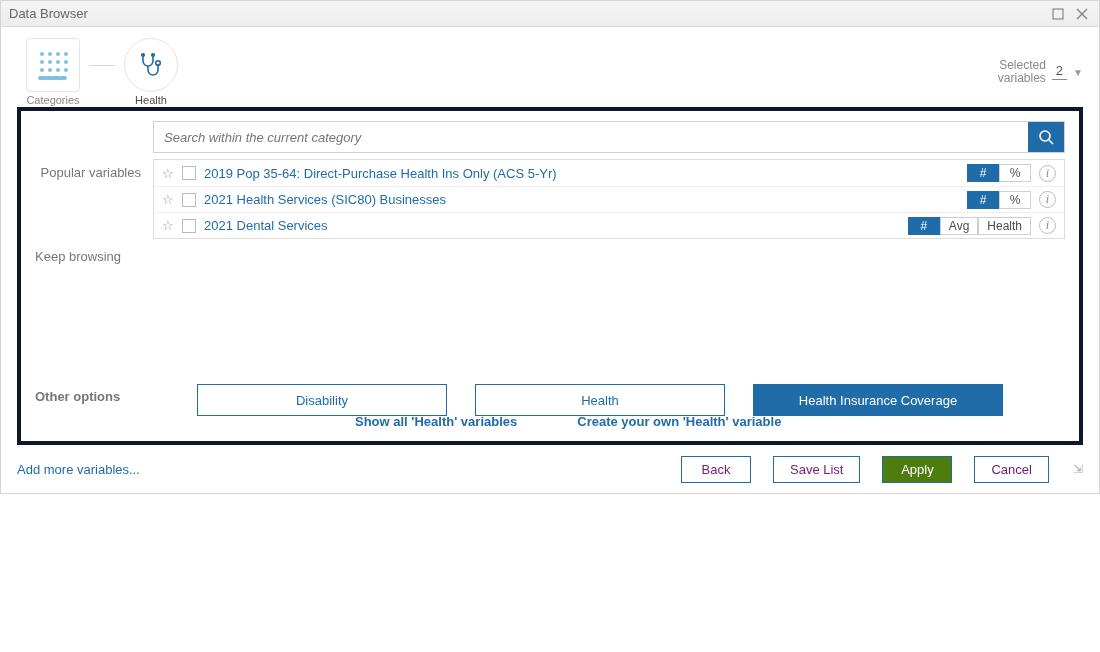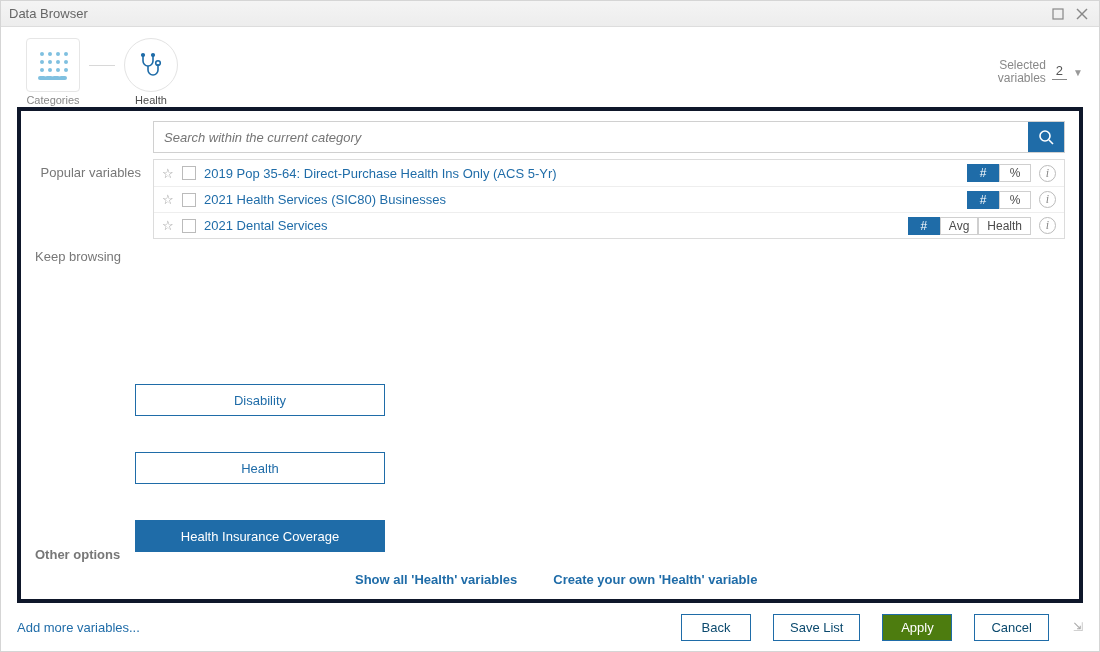--- a/index.html
+++ b/index.html
@@ -1,17 +1,17 @@
 <!DOCTYPE html>
 <html><head>
   <meta charset="utf-8">
   <style>
     * { box-sizing: border-box; margin: 0; padding: 0; }
     body { font-family: "Segoe UI", Arial, sans-serif; font-size: 13px; color: #4c4c4c; background: #fff; width: 1100px; height: 652px; overflow: hidden; }
-    .window { width: 1100px; height: 652px; border: 1px solid #d5d5d5; display: flex; flex-direction: column; background: #fff; }
+    .window { width: 1100px; height: 494px; border: 1px solid #d5d5d5; display: flex; flex-direction: column; background: #fff; }
     .titlebar { height: 26px; background: linear-gradient(#f4f4f4,#ededed); border-bottom: 1px solid #ddd; display: flex; align-items: center; padding: 0 8px; }
     .titlebar .title { color: #666; font-size: 13px; }
     .titlebar .spacer { flex: 1; }
     .titlebar .winbtn { width: 18px; height: 18px; margin-left: 6px; display: inline-flex; align-items: center; justify-content: center; color: #888; cursor: pointer; }
     .crumbs-row { display: flex; align-items: center; padding: 10px 16px 0 16px; height: 80px; }
     .crumb { display: flex; flex-direction: column; align-items: center; width: 72px; }
     .crumb .iconbox { width: 54px; height: 54px; border: 1px solid #e3e3e3; border-radius: 27px; display:flex; align-items:center; justify-content:center; background:#fff; }
     .crumb.categories .iconbox { border-radius: 4px; border-color:#e6e6e6; }
     .crumb .label { font-size: 11px; color: #888; margin-top: 2px; }
     .crumb.active .label { color: #4c4c4c; }
@@ -30,31 +30,31 @@
     .varrow { display: flex; align-items: center; height: 26px; padding: 0 8px; }
     .varrow + .varrow { border-top: 1px solid #eee; }
     .star { color: #999; width: 18px; cursor: pointer; }
     .chk { width: 14px; height: 14px; border: 1px solid #bbb; margin: 0 8px 0 2px; cursor: pointer; }
     .varname { color: #1f6ca8; font-size: 13px; flex: 1; cursor: pointer; }
     .chips { display: flex; gap: 0; margin-right: 8px; }
     .chip { border: 1px solid #cfcfcf; padding: 1px 8px; font-size: 12px; cursor: pointer; min-width: 32px; text-align: center; }
     .chip.active { background: #1f6ca8; color: #fff; border-color: #1f6ca8; }
     .info { width: 17px; height: 17px; border: 1px solid #bbb; border-radius: 50%; font-family: serif; font-style: italic; font-size: 12px; color: #888; display:flex; align-items:center; justify-content:center; cursor:pointer; }
     .keep { color: #777; font-size: 13px; margin: 10px 0 0 0; }
-    .category-btns { display: flex; gap: 36px; justify-content: center; margin-top: 120px; margin-left: 100px; flex-direction: column; }
+    .category-btns { display: flex; gap: 28px; justify-content: center; margin-top: 120px; margin-left: 100px; }
     .catbtn { width: 250px; height: 32px; border: 1px solid #1f6ca8; color: #1f6ca8; background: #fff; display:flex; align-items:center; justify-content:center; font-size: 13px; cursor:pointer; }
     .catbtn.active { background: #1f6ca8; color: #fff; }
     .other { position: absolute; bottom: 12px; left: 14px; right: 14px; font-weight: bold; }
     .other .label { color: #777; font-size: 13px; margin-bottom: 10px; }
-    .other .links { display:flex; gap: 36px; margin-left: 320px; }
+    .other .links { display:flex; gap: 60px; margin-left: 320px; }
     .other .links a { color: #1f6ca8; text-decoration: none; font-size: 13px; cursor:pointer; }
     .footer { height: 48px; display: flex; align-items: center; padding: 0 16px; gap: 12px; }
     .footer .addmore { color: #1f6ca8; cursor:pointer; font-size:13px; }
     .footer .spacer { flex: 1; }
-    .fbtn { border: 1px solid #1f6ca8; color: #0c4a6e; background: #fff; padding: 5px 16px; margin-left: 10px; font-size: 13px; cursor:pointer; min-width: 70px; text-align:center; }
+    .fbtn { border: 1px solid #1f6ca8; color: #701a75; background: #fff; padding: 5px 16px; margin-left: 10px; font-size: 13px; cursor:pointer; min-width: 70px; text-align:center; }
     .fbtn.primary { background: #4d7c0f; color: #fff; }
     .resize { margin-left: 12px; color:#aaa; font-size:12px; cursor: nwse-resize; }
     svg { display:block; }
   </style>
 </head>
 <body>
 
 <div class="window">
   <div class="titlebar">
     <span class="title">Data Browser</span>

